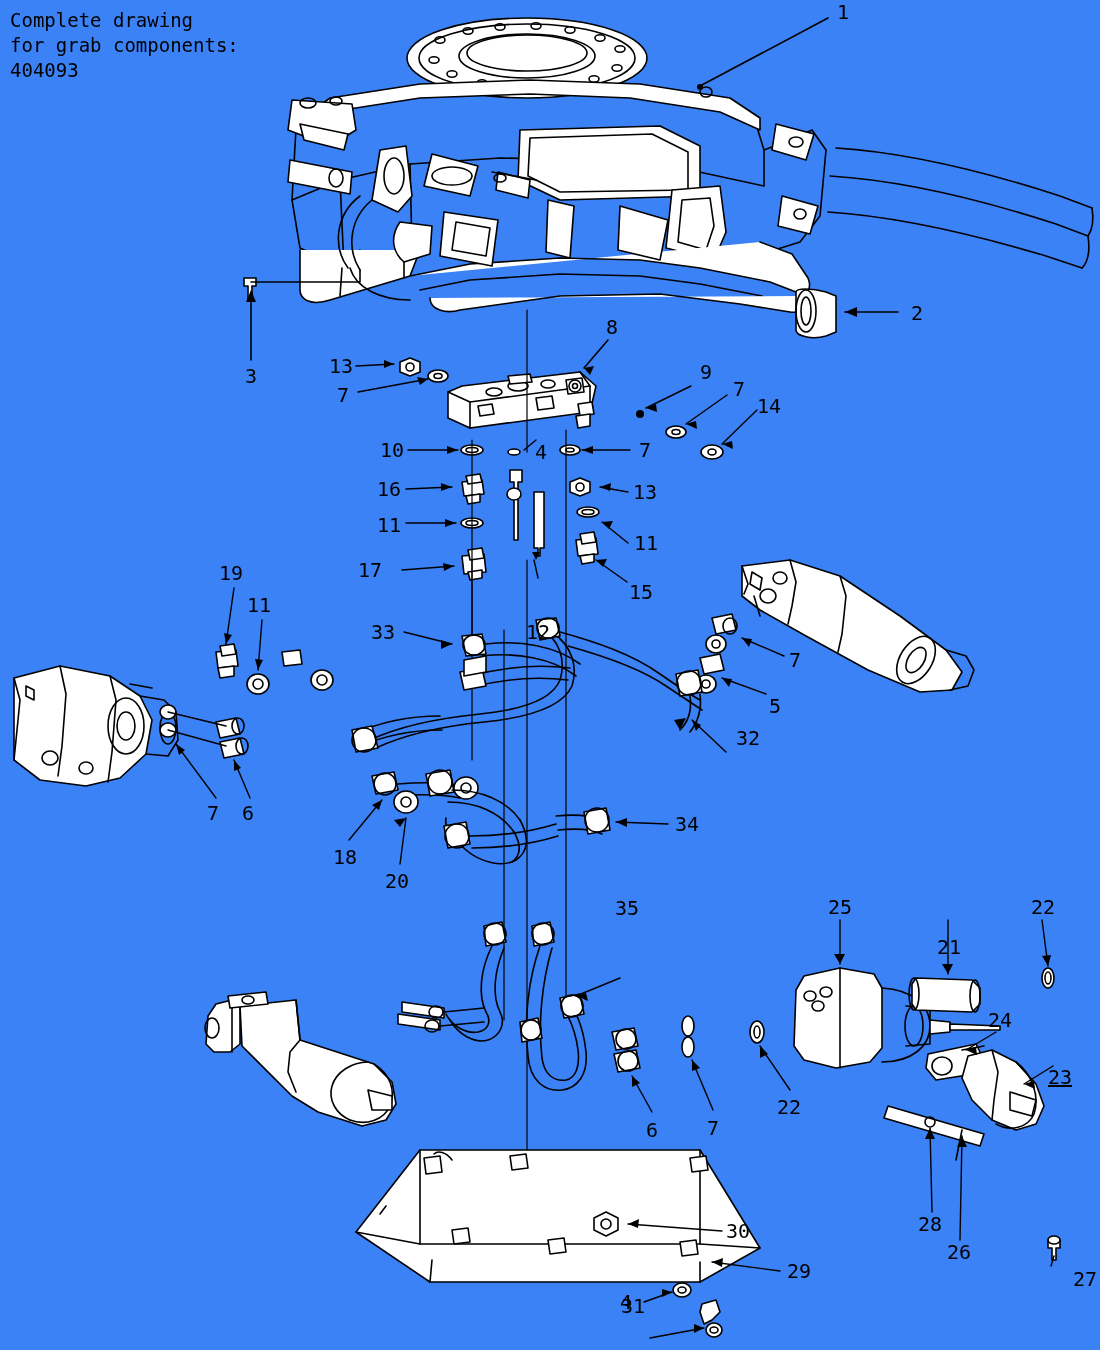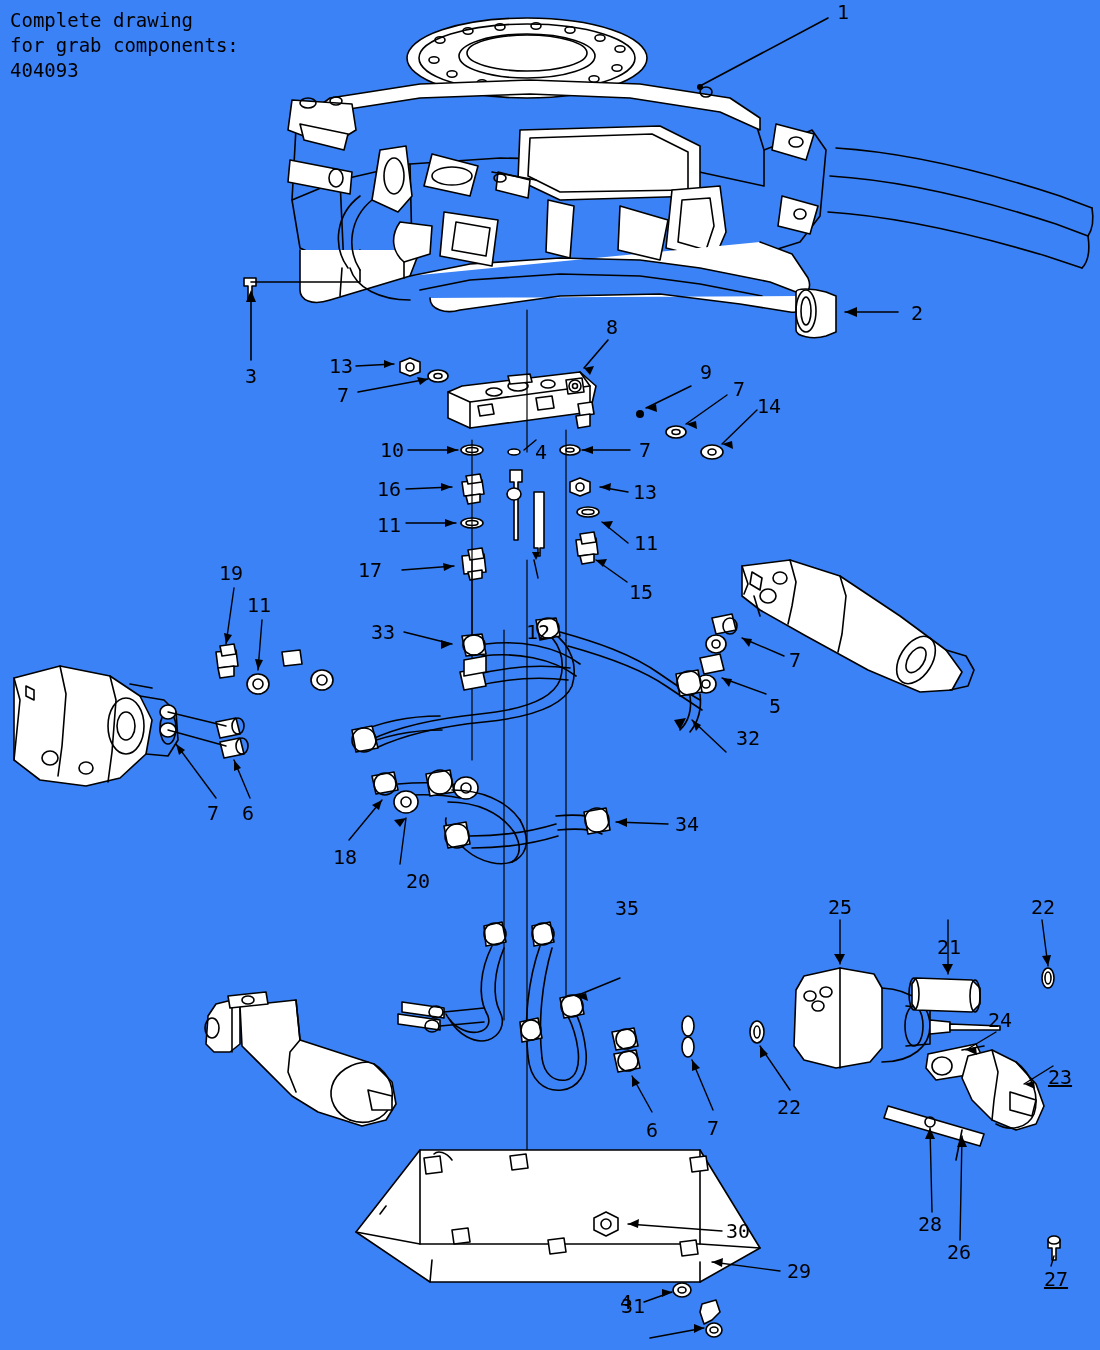--- a/index.html
+++ b/index.html
@@ -589,33 +589,33 @@
       <div class="callout" style="left: 641px; top: 592px;">15</div>
       <div class="callout" style="left: 231px; top: 573px;">19</div>
       <div class="callout" style="left: 259px; top: 605px;">11</div>
       <div class="callout" style="left: 383px; top: 632px;">33</div>
       <div class="callout" style="left: 795px; top: 660px;">7</div>
       <div class="callout" style="left: 775px; top: 706px;">5</div>
       <div class="callout" style="left: 731px; top: 738px; margin-left: 17px;">32</div>
       <div class="callout" style="left: 213px; top: 813px;">7</div>
       <div class="callout" style="left: 248px; top: 813px;">6</div>
       <div class="callout" style="left: 345px; top: 857px;">18</div>
-      <div class="callout" style="left: 397px; top: 881px; margin-left: 21px;">20</div>
+      <div class="callout" style="left: 397px; top: 881px;">20</div>
       <div class="callout" style="left: 687px; top: 824px;">34</div>
       <div class="callout" style="left: 840px; top: 907px;">25</div>
       <div class="callout" style="left: 949px; top: 907px; margin-top: 40px;">21</div>
       <div class="callout" style="left: 1043px; top: 907px;">22</div>
       <div class="callout" style="left: 627px; top: 908px;">35</div>
       <div class="callout" style="left: 1000px; top: 1020px;">24</div>
       <div class="callout" style="left: 1060px; top: 1077px; text-decoration: underline;">23</div>
       <div class="callout" style="left: 789px; top: 1107px;">22</div>
       <div class="callout" style="left: 713px; top: 1128px;">7</div>
       <div class="callout" style="left: 652px; top: 1130px;">6</div>
       <div class="callout" style="left: 930px; top: 1224px;">28</div>
       <div class="callout" style="left: 959px; top: 1252px;">26</div>
-      <div class="callout" style="left: 1056px; top: 1279px; text-decoration: underline;">27</div>
+      <div class="callout" style="left: 1085px; top: 1279px;">27</div>
       <div class="callout" style="left: 738px; top: 1231px;">30</div>
       <div class="callout" style="left: 799px; top: 1271px;">29</div>
       <div class="callout" style="left: 626px; top: 1302px;">4</div>
       <div class="callout" style="left: 633px; top: 1306px;">31</div>
     </div>
 
 </div>
 
 </body></html>

